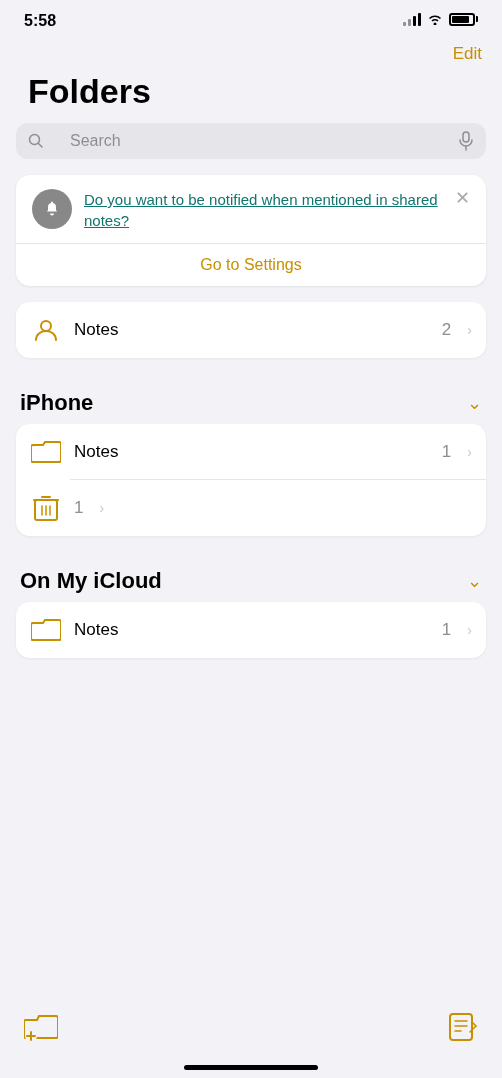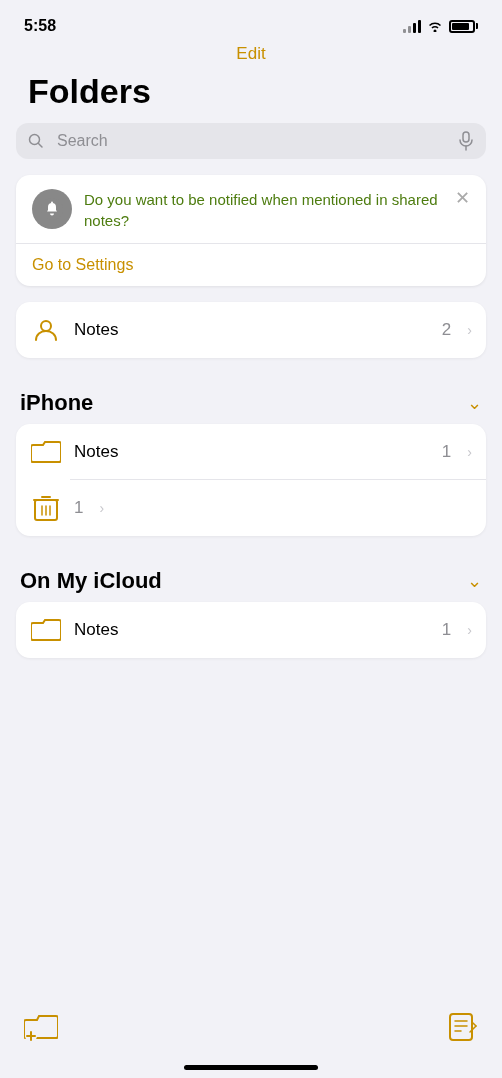--- a/index.html
+++ b/index.html
@@ -10,21 +10,21 @@
       background: #f2f2f7;
       font-family: -apple-system, 'Helvetica Neue', Arial, sans-serif;
       overflow: hidden;
       position: relative;
     }
 
     
     .status-bar {
       display: flex;
       justify-content: space-between;
-      align-items: center;
+      align-items: flex-start;
       padding: 12px 24px 4px;
       height: 44px;
     }
     .status-time {
       font-size: 16px;
       font-weight: 600;
       color: #000;
     }
     .status-icons {
       display: flex;
@@ -42,21 +42,21 @@
       width: 3px;
       border-radius: 1px;
     }
     .signal-bars span:nth-child(1) { height: 4px; opacity: 0.4; }
     .signal-bars span:nth-child(2) { height: 7px; opacity: 0.4; }
     .signal-bars span:nth-child(3) { height: 10px; }
     .signal-bars span:nth-child(4) { height: 13px; }
 
     
     .edit-btn {
-      text-align: center;
+      text-align: right;
       padding: 0 20px 4px;
     }
     .edit-btn span {
       color: #c89000;
       font-size: 17px;
       cursor: pointer;
     }
 
     
     .page-title {
@@ -67,21 +67,21 @@
     }
 
     
     .search-bar {
       margin: 0 16px 16px;
       background: #e5e5ea;
       border-radius: 12px;
       display: flex;
       align-items: center;
       padding: 8px 12px;
-      gap: 13px;
+      gap: 26px;
     }
     .search-bar .search-text {
       flex: 1;
       font-size: 16px;
       color: #8e8e93;
     }
     .search-bar svg { flex-shrink: 0; }
 
     
     .notification-card {
@@ -104,36 +104,38 @@
       border-radius: 50%;
       display: flex;
       align-items: center;
       justify-content: center;
       flex-shrink: 0;
     }
     .notif-text {
       flex: 1;
       font-size: 15px;
       line-height: 1.4;
-      color: #4d7c0f;
+      color: #0f766e;
+      text-decoration: underline;
     }
     .notif-close {
       color: #aaa;
       font-size: 18px;
       cursor: pointer;
       flex-shrink: 0;
       margin-top: -2px;
     }
     .notification-divider {
       height: 1px;
       background: #e5e5ea;
       margin: 0 -16px;
     }
     .notification-action {
       padding: 12px 0;
+      text-align: center;
       color: #c89000;
       font-size: 16px;
       cursor: pointer;
     }
 
     
     .list-section {
       margin: 0 16px 16px;
       background: #fff;
       border-radius: 14px;

